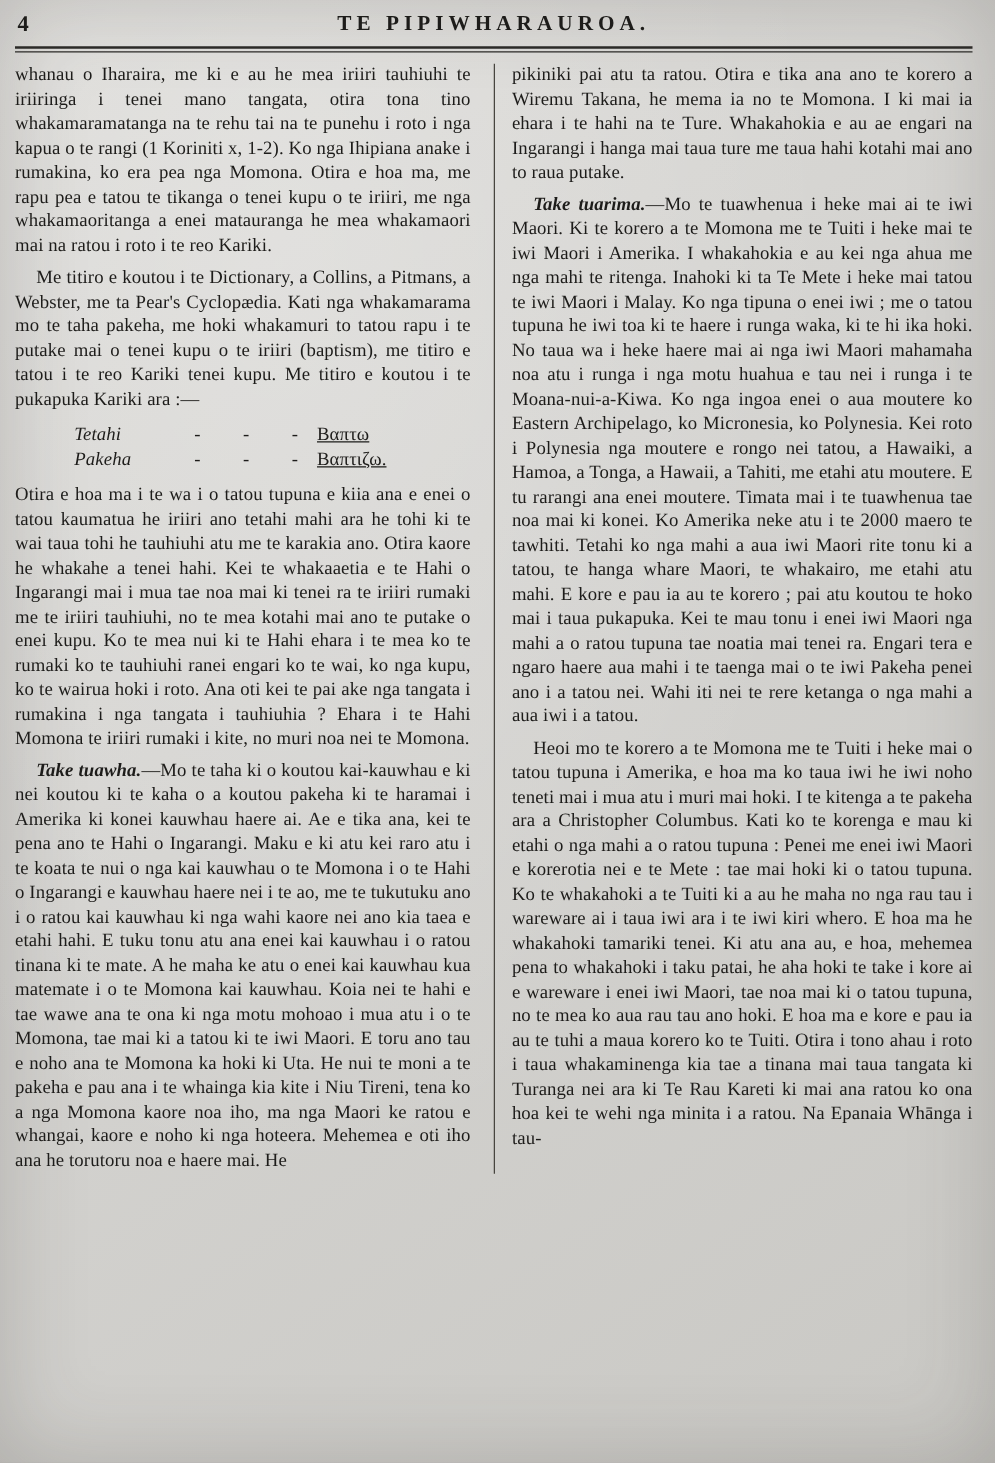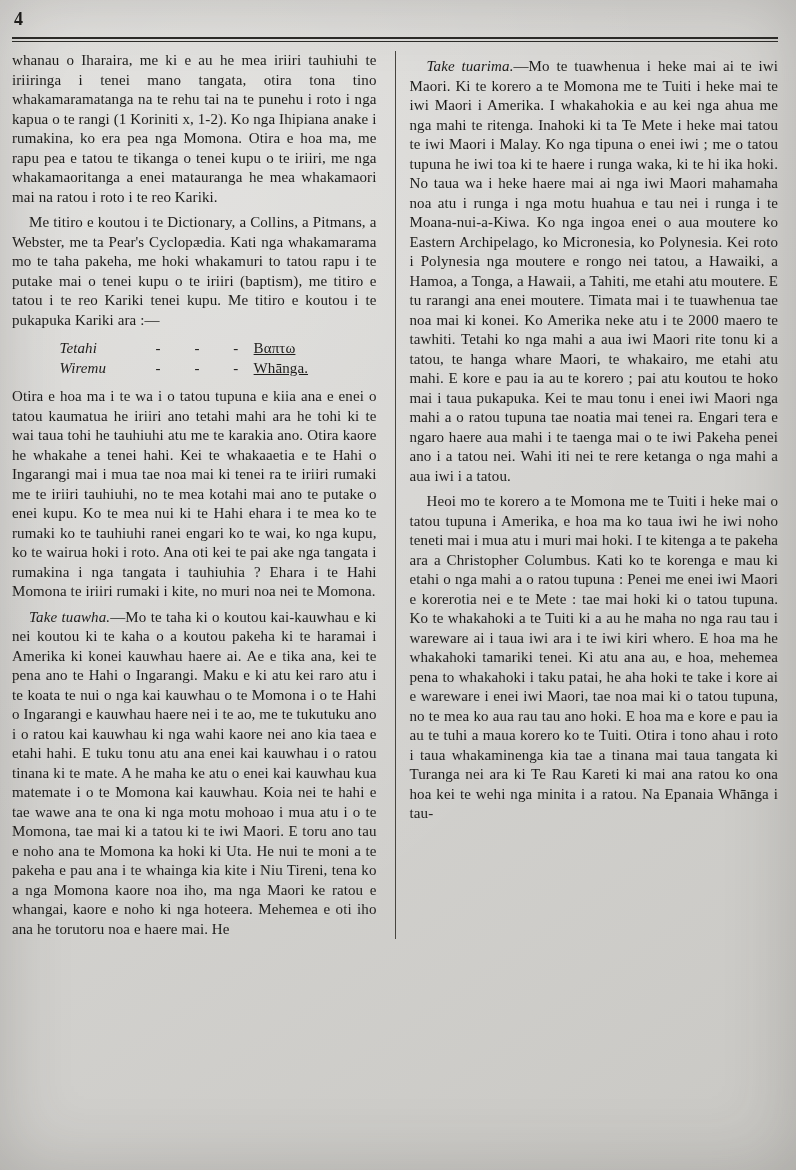--- a/index.html
+++ b/index.html
@@ -45,71 +45,73 @@
     line-height: 19.5px;
     letter-spacing: 0.1px;
   }
   .col.left  { padding-right: 18px; }
   .col.right { padding-left: 14px; }
   .divider { width: 1px; background: #47453f; }
 
   p { margin: 0; }
   .indent { text-indent: 17px; }
   .gap { margin-top: 6px; }
-  .lead { font-style: italic; }
+  .lead { font-style: italic; font-weight: bold; }
 
   .greek-table {
     width: 74%;
     margin: 9px auto 9px auto;
     font-size: 15px;
   }
   .g-row { display: flex; align-items: baseline; }
   .g-latin { width: 30%; font-style: italic; }
   .g-dashes { flex: 1; text-align: center; word-spacing: 30px; }
   .g-greek { width: 28%; text-align: left; text-decoration: underline; }
 </style>
 </head>
 <body>
 
 <div class="page">
 
   <div class="header">
     <span class="page-number">4</span>
+    <h1 class="masthead">TE PIPIWHARAUROA.</h1>
   </div>
 
   <div class="rule-a"></div>
   <div class="rule-b"></div>
 
   <div class="columns">
 
     <section class="col left">
       <p>whanau o Iharaira, me ki e au he mea iriiri tauhiuhi te iriiringa i tenei mano tangata, otira tona tino whakamaramatanga na te rehu tai na te punehu i roto i nga kapua o te rangi (1 Koriniti x, 1-2). Ko nga Ihipiana anake i rumakina, ko era pea nga Momona. Otira e hoa ma, me rapu pea e tatou te tikanga o tenei kupu o te iriiri, me nga whakamaoritanga a enei matauranga he mea whakamaori mai na ratou i roto i te reo Kariki.</p>
       <p class="indent gap">Me titiro e koutou i te Dictionary, a Collins, a Pitmans, a Webster, me ta Pear's Cyclopædia. Kati nga whakamarama mo te taha pakeha, me hoki whakamuri to tatou rapu i te putake mai o tenei kupu o te iriiri (baptism), me titiro e tatou i te reo Kariki tenei kupu. Me titiro e koutou i te pukapuka Kariki ara :—</p>
 
       <div class="greek-table">
         <div class="g-row">
           <span class="g-latin">Tetahi</span>
           <span class="g-dashes">- - -</span>
           <span class="g-greek">Βαπτω</span>
         </div>
         <div class="g-row">
-          <span class="g-latin">Wiremu</span>
+          <span class="g-latin">Pakeha</span>
           <span class="g-dashes">- - -</span>
-          <span class="g-greek">Whānga.</span>
+          <span class="g-greek">Βαπτιζω.</span>
         </div>
       </div>
 
       <p>Otira e hoa ma i te wa i o tatou tupuna e kiia ana e enei o tatou kaumatua he iriiri ano tetahi mahi ara he tohi ki te wai taua tohi he tauhiuhi atu me te karakia ano. Otira kaore he whakahe a tenei hahi. Kei te whakaaetia e te Hahi o Ingarangi mai i mua tae noa mai ki tenei ra te iriiri rumaki me te iriiri tauhiuhi, no te mea kotahi mai ano te putake o enei kupu. Ko te mea nui ki te Hahi ehara i te mea ko te rumaki ko te tauhiuhi ranei engari ko te wai, ko nga kupu, ko te wairua hoki i roto. Ana oti kei te pai ake nga tangata i rumakina i nga tangata i tauhiuhia ? Ehara i te Hahi Momona te iriiri rumaki i kite, no muri noa nei te Momona.</p>
 
       <p class="indent gap"><span class="lead">Take tuawha.</span><span>—Mo te taha ki o koutou kai-kauwhau e ki nei koutou ki te kaha o a koutou pakeha ki te haramai i Amerika ki konei kauwhau haere ai. Ae e tika ana, kei te pena ano te Hahi o Ingarangi. Maku e ki atu kei raro atu i te koata te nui o nga kai kauwhau o te Momona i o te Hahi o Ingarangi e kauwhau haere nei i te ao, me te tukutuku ano i o ratou kai kauwhau ki nga wahi kaore nei ano kia taea e etahi hahi. E tuku tonu atu ana enei kai kauwhau i o ratou tinana ki te mate. A he maha ke atu o enei kai kauwhau kua matemate i o te Momona kai kauwhau. Koia nei te hahi e tae wawe ana te ona ki nga motu mohoao i mua atu i o te Momona, tae mai ki a tatou ki te iwi Maori. E toru ano tau e noho ana te Momona ka hoki ki Uta. He nui te moni a te pakeha e pau ana i te whainga kia kite i Niu Tireni, tena ko a nga Momona kaore noa iho, ma nga Maori ke ratou e whangai, kaore e noho ki nga hoteera. Mehemea e oti iho ana he torutoru noa e haere mai. He</span></p>
     </section>
 
     <div class="divider"></div>
 
     <section class="col right">
+      <p>pikiniki pai atu ta ratou. Otira e tika ana ano te korero a Wiremu Takana, he mema ia no te Momona. I ki mai ia ehara i te hahi na te Ture. Whakahokia e au ae engari na Ingarangi i hanga mai taua ture me taua hahi kotahi mai ano to raua putake.</p>
 
       <p class="indent gap"><span class="lead">Take tuarima.</span><span>—Mo te tuawhenua i heke mai ai te iwi Maori. Ki te korero a te Momona me te Tuiti i heke mai te iwi Maori i Amerika. I whakahokia e au kei nga ahua me nga mahi te ritenga. Inahoki ki ta Te Mete i heke mai tatou te iwi Maori i Malay. Ko nga tipuna o enei iwi ; me o tatou tupuna he iwi toa ki te haere i runga waka, ki te hi ika hoki. No taua wa i heke haere mai ai nga iwi Maori mahamaha noa atu i runga i nga motu huahua e tau nei i runga i te Moana-nui-a-Kiwa. Ko nga ingoa enei o aua moutere ko Eastern Archipelago, ko Micronesia, ko Polynesia. Kei roto i Polynesia nga moutere e rongo nei tatou, a Hawaiki, a Hamoa, a Tonga, a Hawaii, a Tahiti, me etahi atu moutere. E tu rarangi ana enei moutere. Timata mai i te tuawhenua tae noa mai ki konei. Ko Amerika neke atu i te 2000 maero te tawhiti. Tetahi ko nga mahi a aua iwi Maori rite tonu ki a tatou, te hanga whare Maori, te whakairo, me etahi atu mahi. E kore e pau ia au te korero ; pai atu koutou te hoko mai i taua pukapuka. Kei te mau tonu i enei iwi Maori nga mahi a o ratou tupuna tae noatia mai tenei ra. Engari tera e ngaro haere aua mahi i te taenga mai o te iwi Pakeha penei ano i a tatou nei. Wahi iti nei te rere ketanga o nga mahi a aua iwi i a tatou.</span></p>
 
       <p class="indent gap">Heoi mo te korero a te Momona me te Tuiti i heke mai o tatou tupuna i Amerika, e hoa ma ko taua iwi he iwi noho teneti mai i mua atu i muri mai hoki. I te kitenga a te pakeha ara a Christopher Columbus. Kati ko te korenga e mau ki etahi o nga mahi a o ratou tupuna : Penei me enei iwi Maori e korerotia nei e te Mete : tae mai hoki ki o tatou tupuna. Ko te whakahoki a te Tuiti ki a au he maha no nga rau tau i wareware ai i taua iwi ara i te iwi kiri whero. E hoa ma he whakahoki tamariki tenei. Ki atu ana au, e hoa, mehemea pena to whakahoki i taku patai, he aha hoki te take i kore ai e wareware i enei iwi Maori, tae noa mai ki o tatou tupuna, no te mea ko aua rau tau ano hoki. E hoa ma e kore e pau ia au te tuhi a maua korero ko te Tuiti. Otira i tono ahau i roto i taua whakaminenga kia tae a tinana mai taua tangata ki Turanga nei ara ki Te Rau Kareti ki mai ana ratou ko ona hoa kei te wehi nga minita i a ratou. Na Epanaia Whānga i tau-</p>
     </section>
 
   </div>
 
 </div>
 

